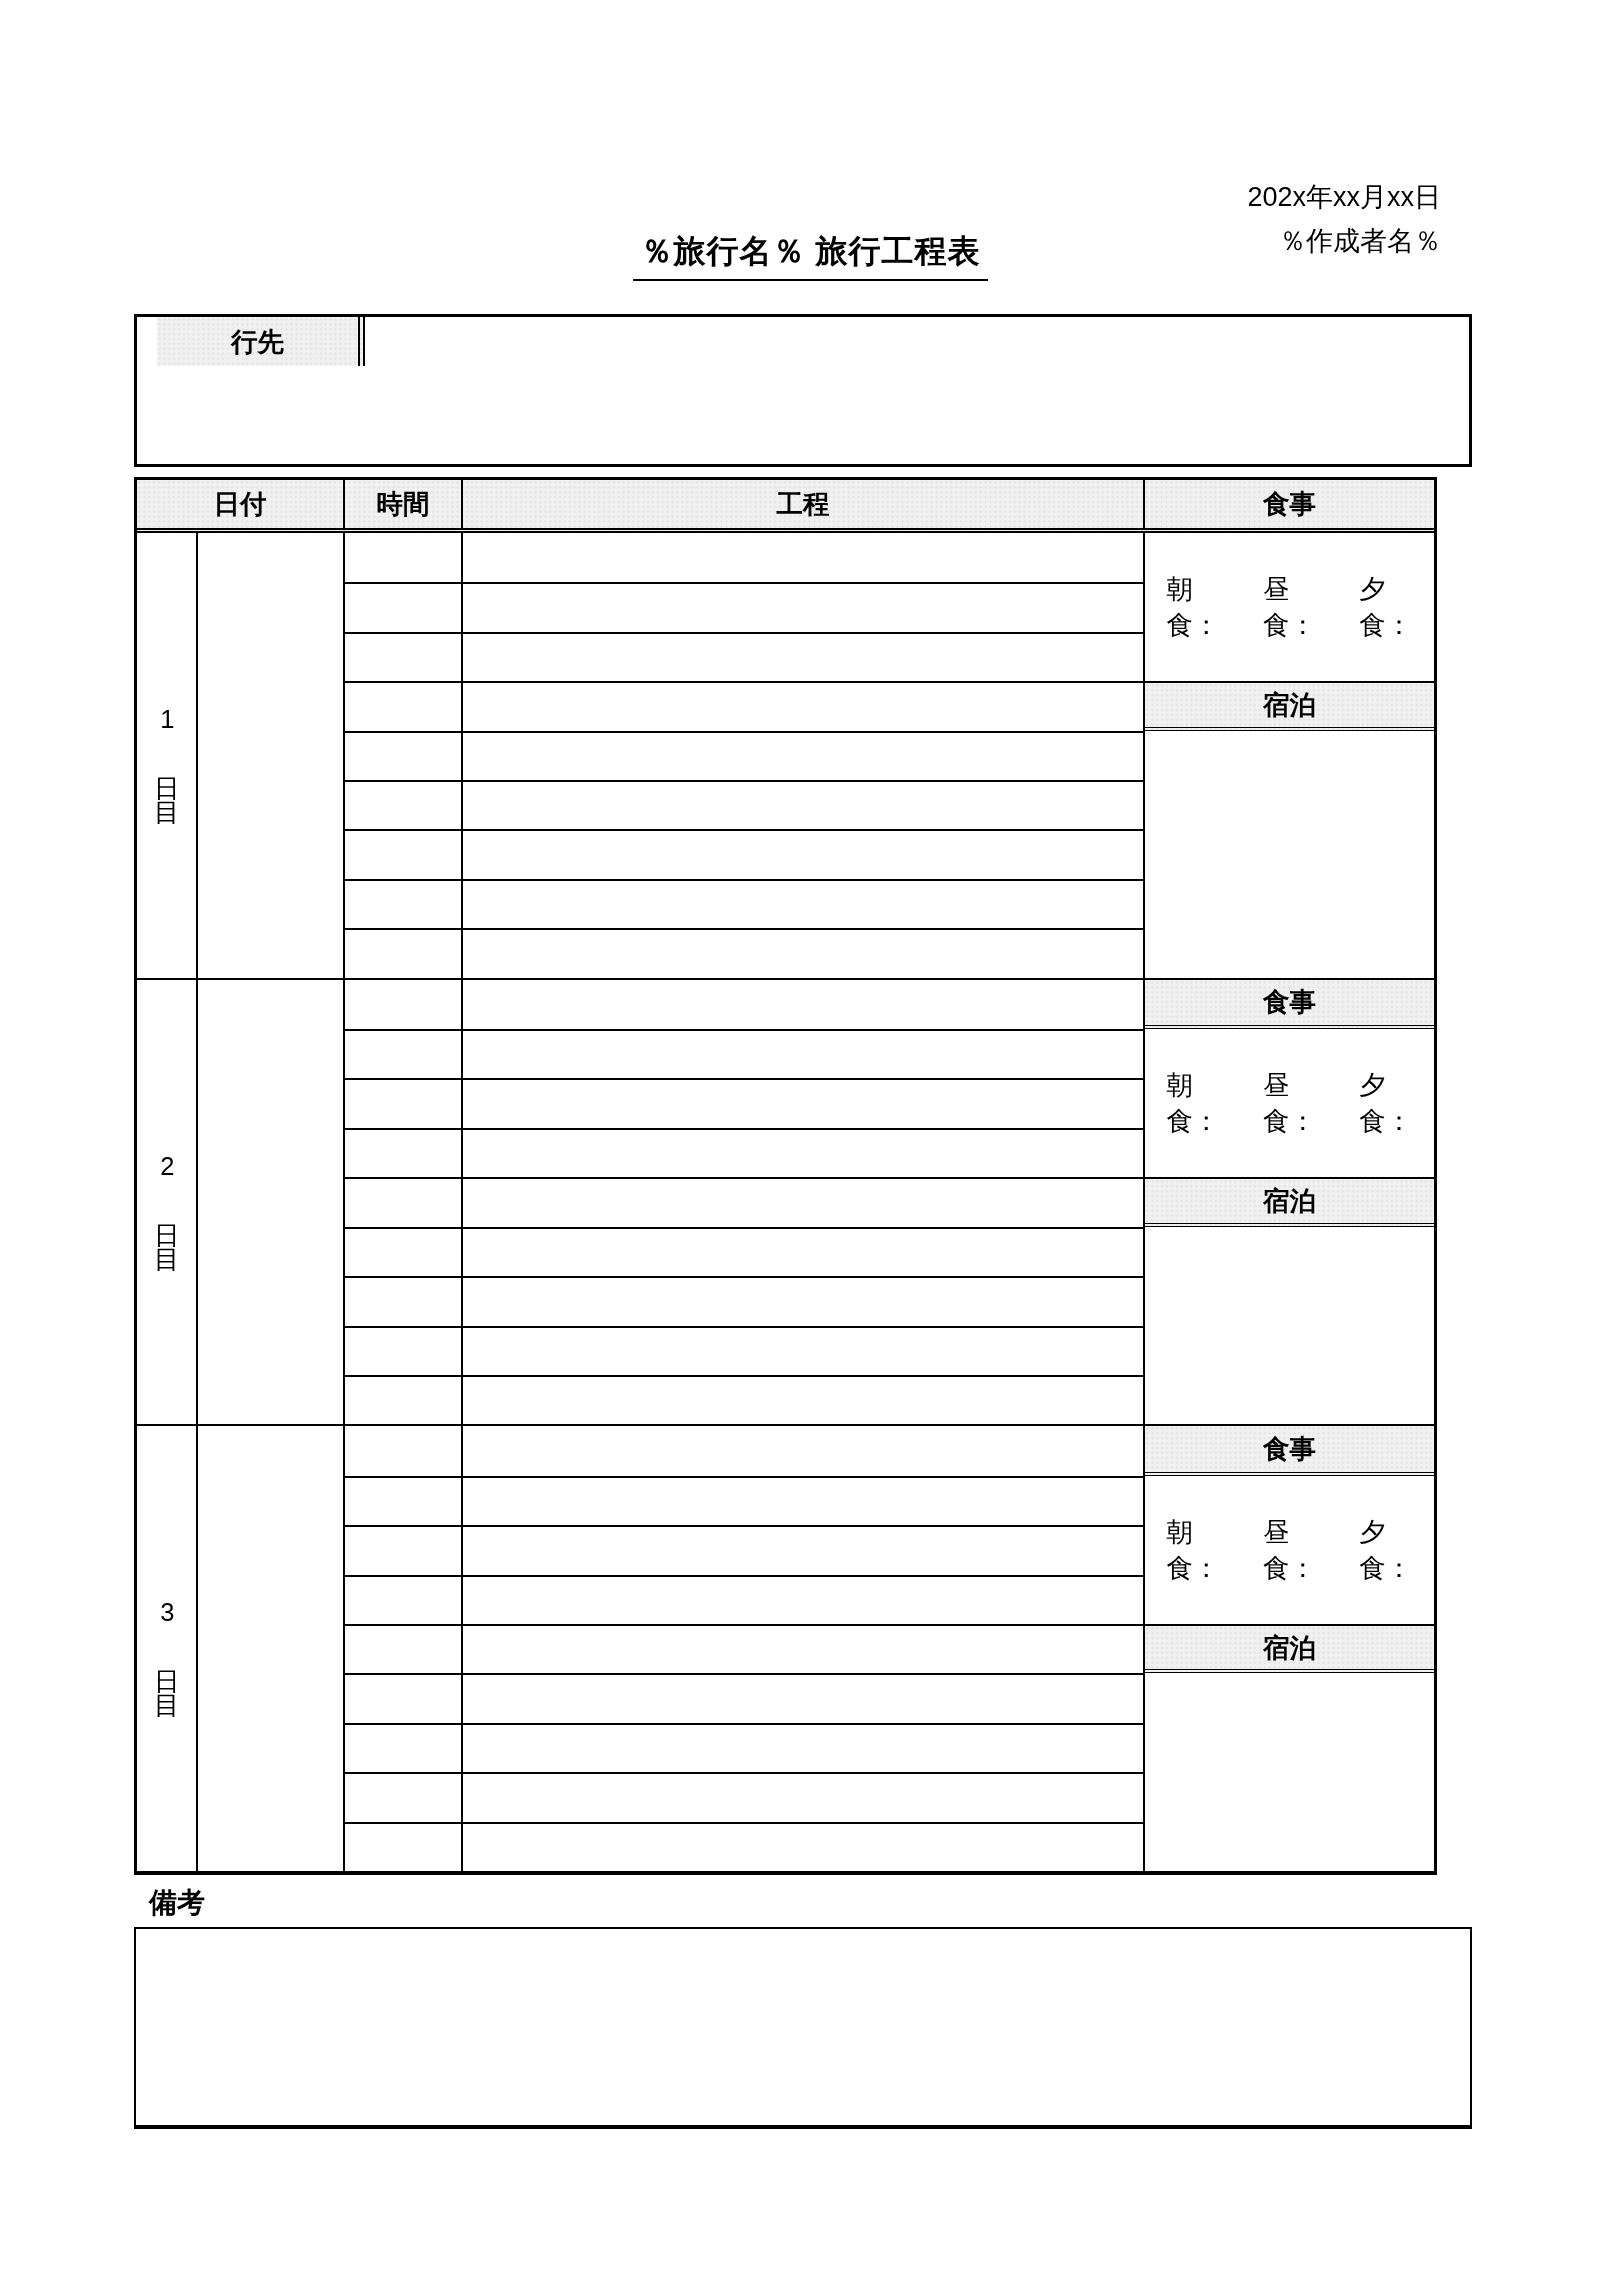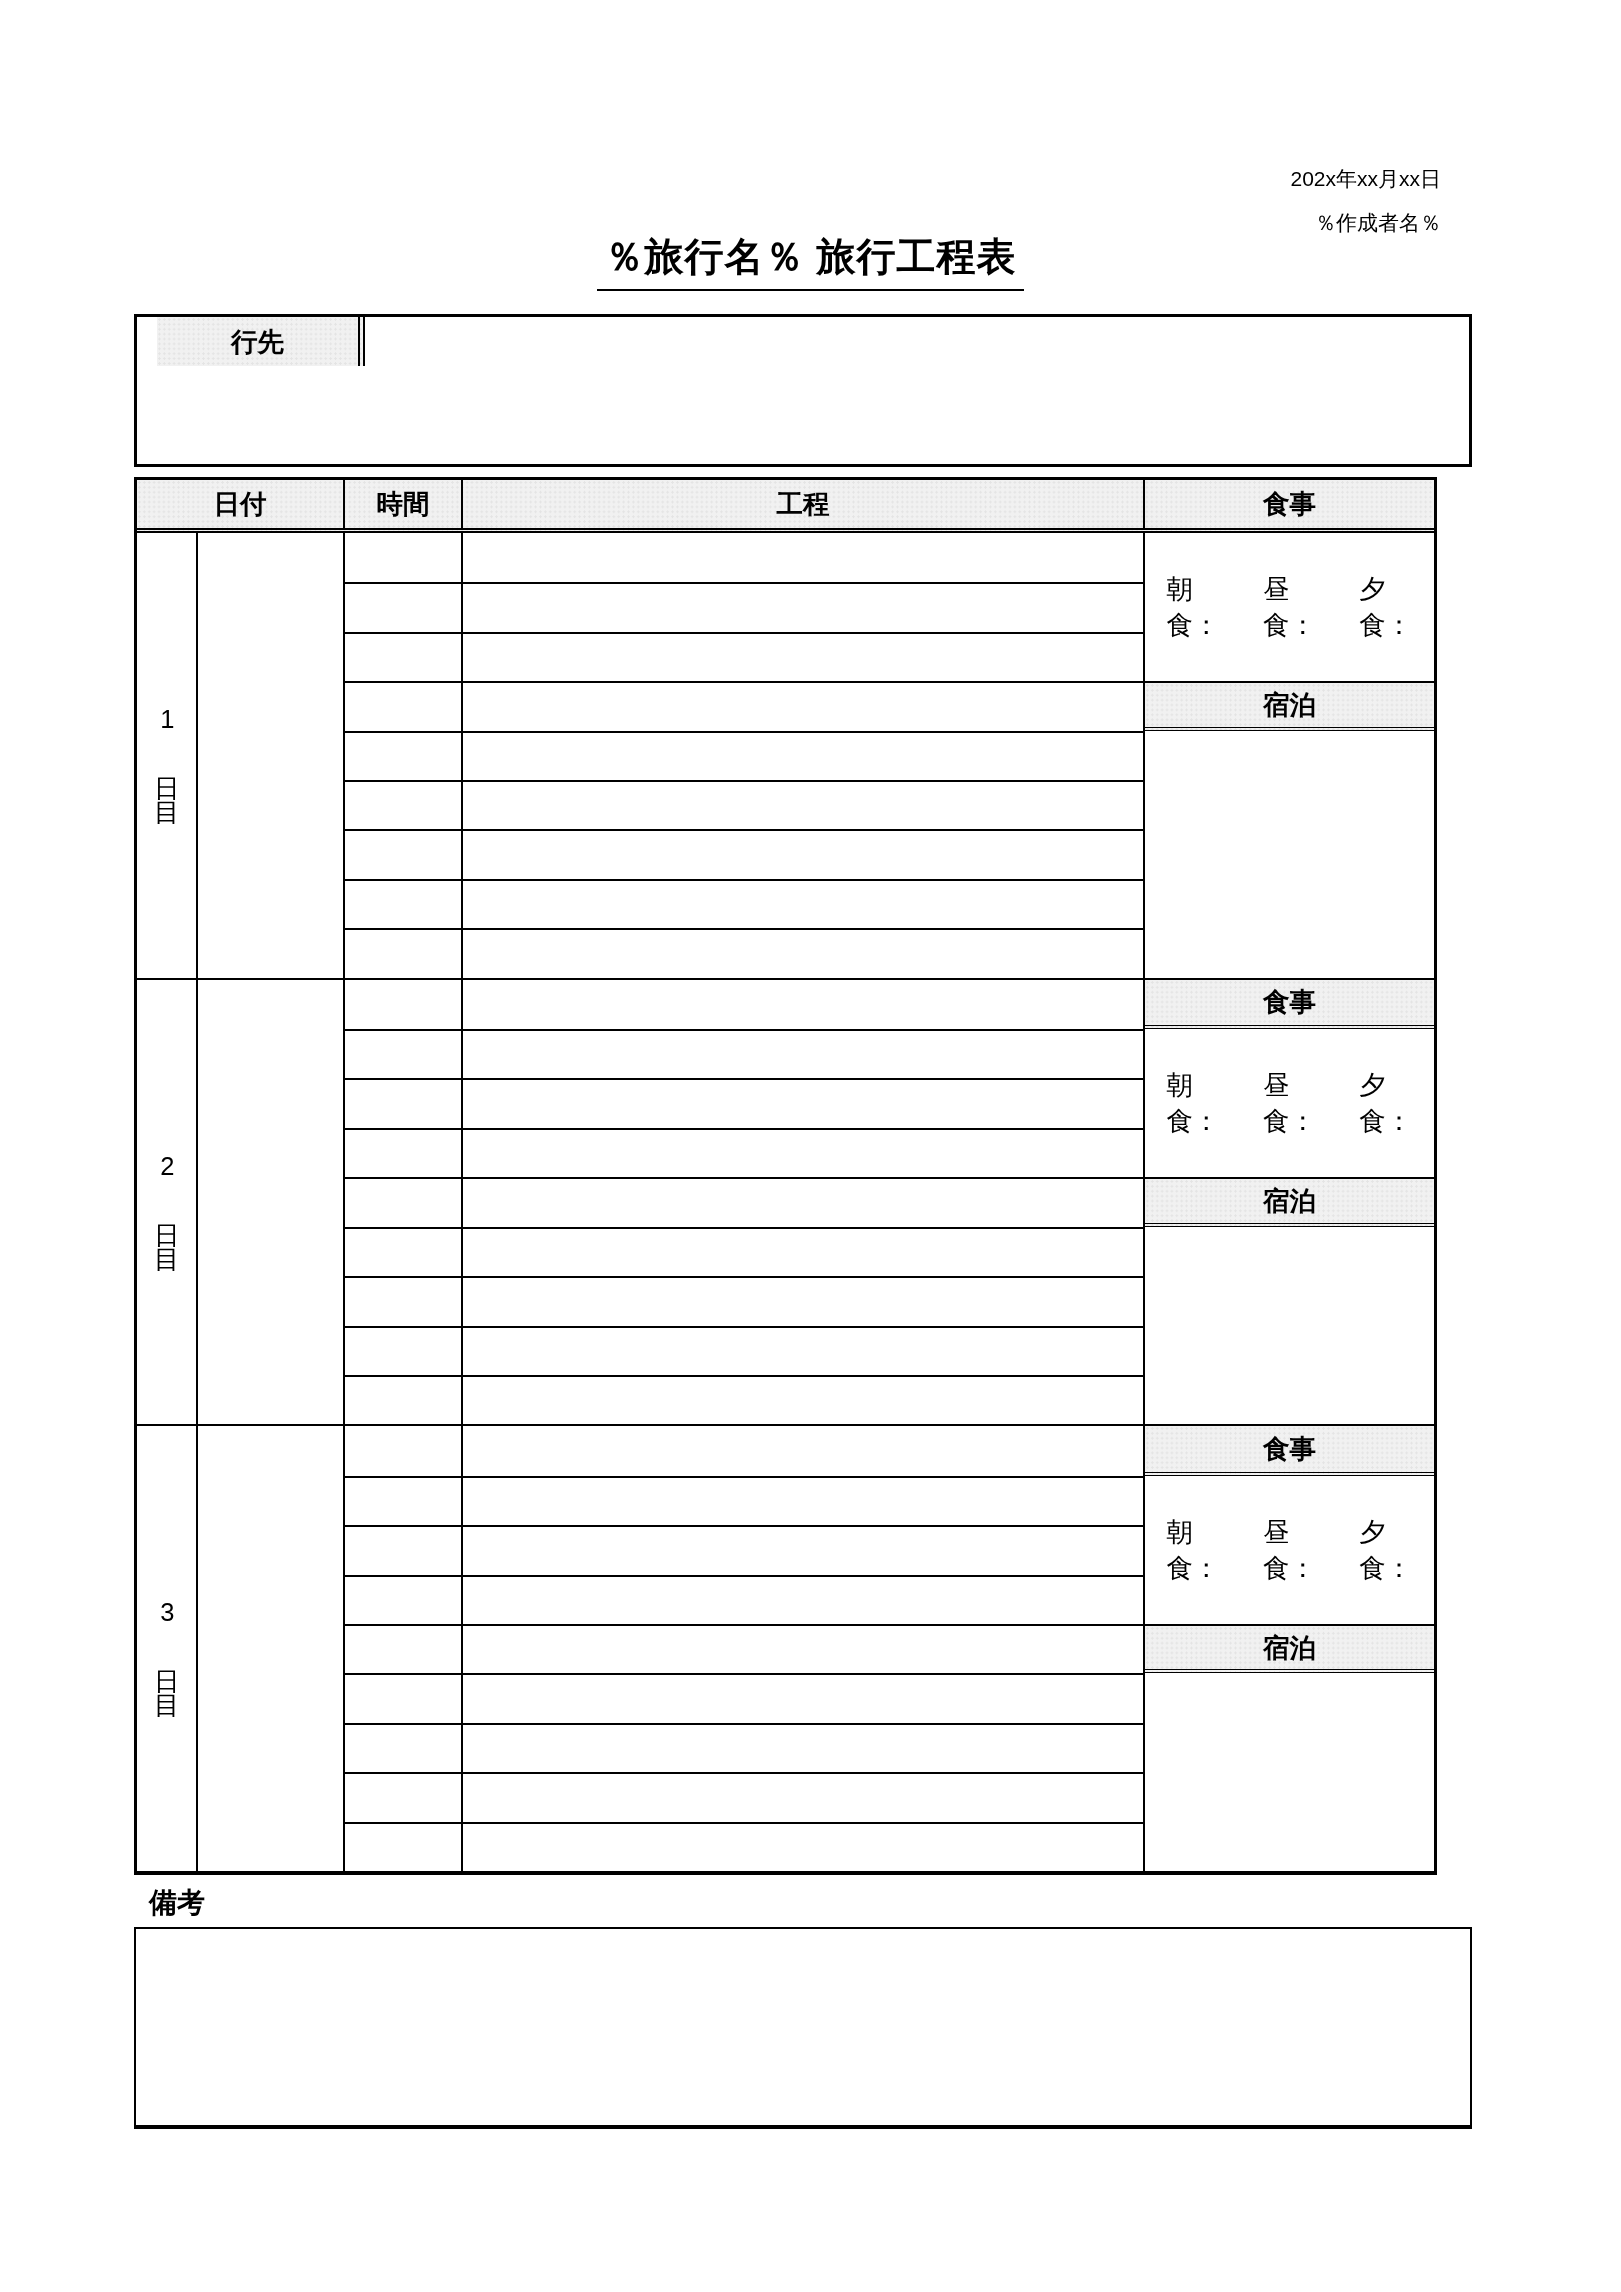--- a/index.html
+++ b/index.html
@@ -1,26 +1,26 @@
 <!DOCTYPE html>
 <html><head>
 <meta charset="utf-8">
 <style>
   * { margin:0; padding:0; box-sizing:border-box; }
   html,body { background:#fff; }
   body { font-family:"Liberation Sans", sans-serif; color:#000; }
   .page { position:relative; width:1621px; height:2293px; background:#fff; overflow:hidden; }
 
   
-  .head-right { position:absolute; top:157px; right:180px; text-align:right;
-                font-size:21px; line-height:44px; }
+  .head-right { position:absolute; top:175px; right:180px; text-align:right;
+                font-size:27px; line-height:44px; }
 
   
   .title-wrap { position:absolute; top:230px; left:0; width:1621px; text-align:center; }
-  .title { display:inline-block; font-size:39px; font-weight:bold;
+  .title { display:inline-block; font-size:32px; font-weight:bold;
            border-bottom:2.9px solid #000; padding:0 7.8px 4.9px; letter-spacing:1px; }
 
   .graybg { background-color:#f1f1f1;
             background-image:radial-gradient(#e4e4e4 1px, transparent 1px);
             background-size:4.9px 4.9px; }
 
   
   .info-table { position:absolute; left:134px; top:314px; width:1338px; height:153px;
                 border:3.9px solid #000; display:grid; grid-template-rows:repeat(3,1fr);padding-left:20px; }
   .info-row { display:grid; grid-template-columns:208px 1fr; }

